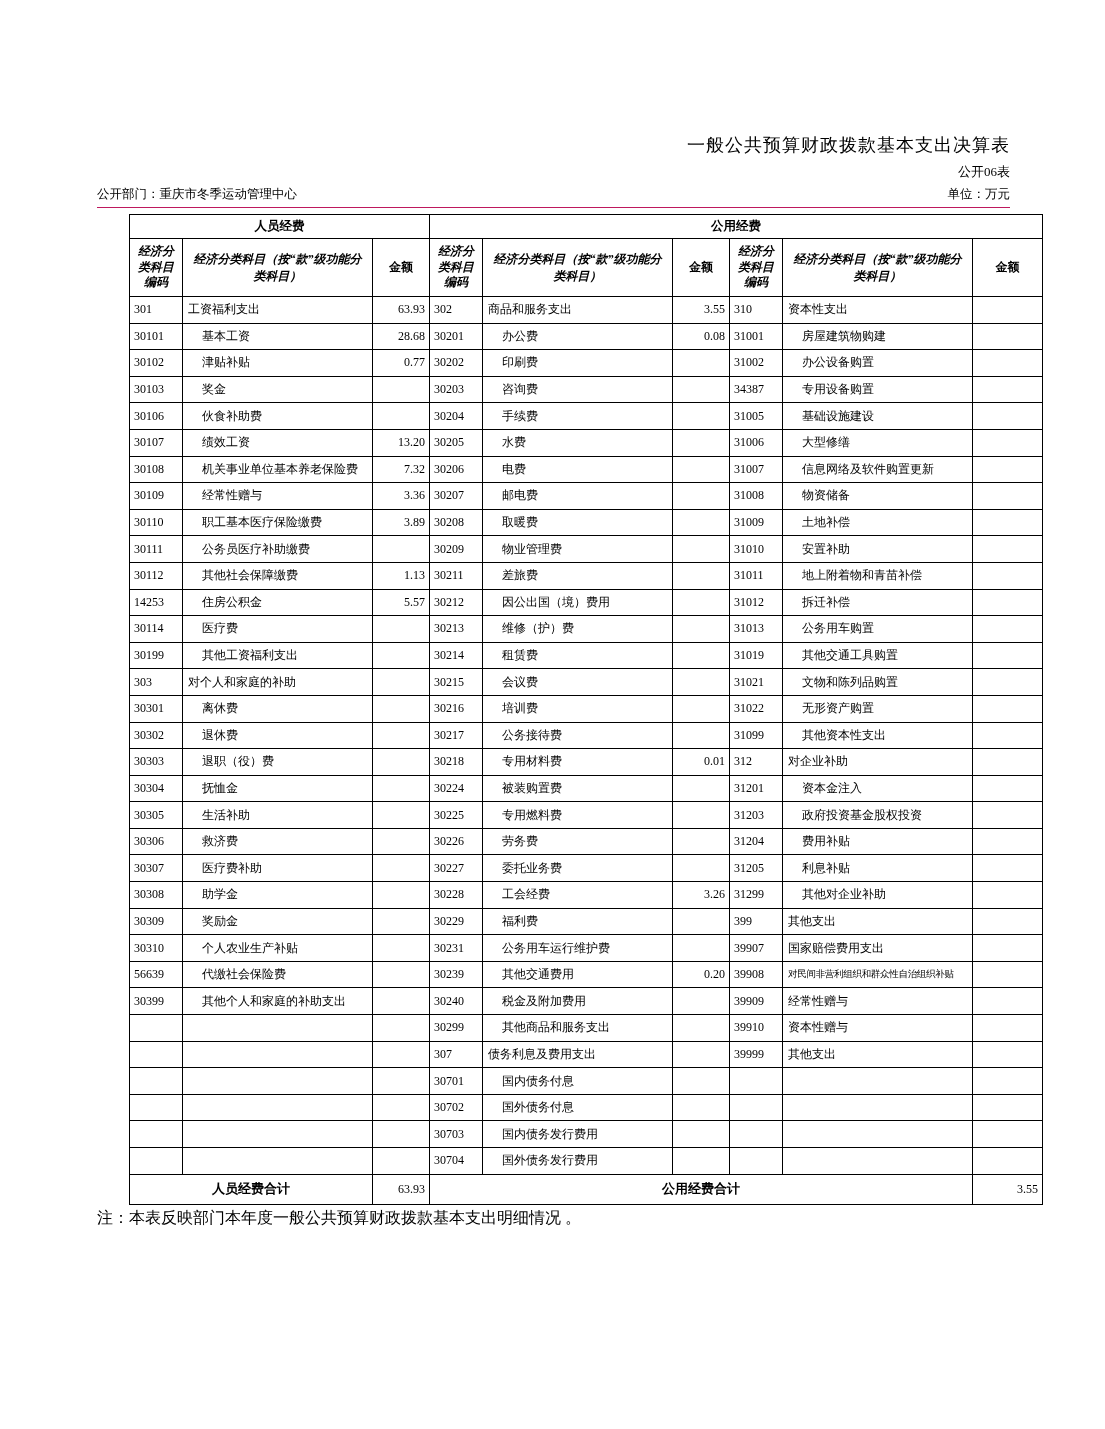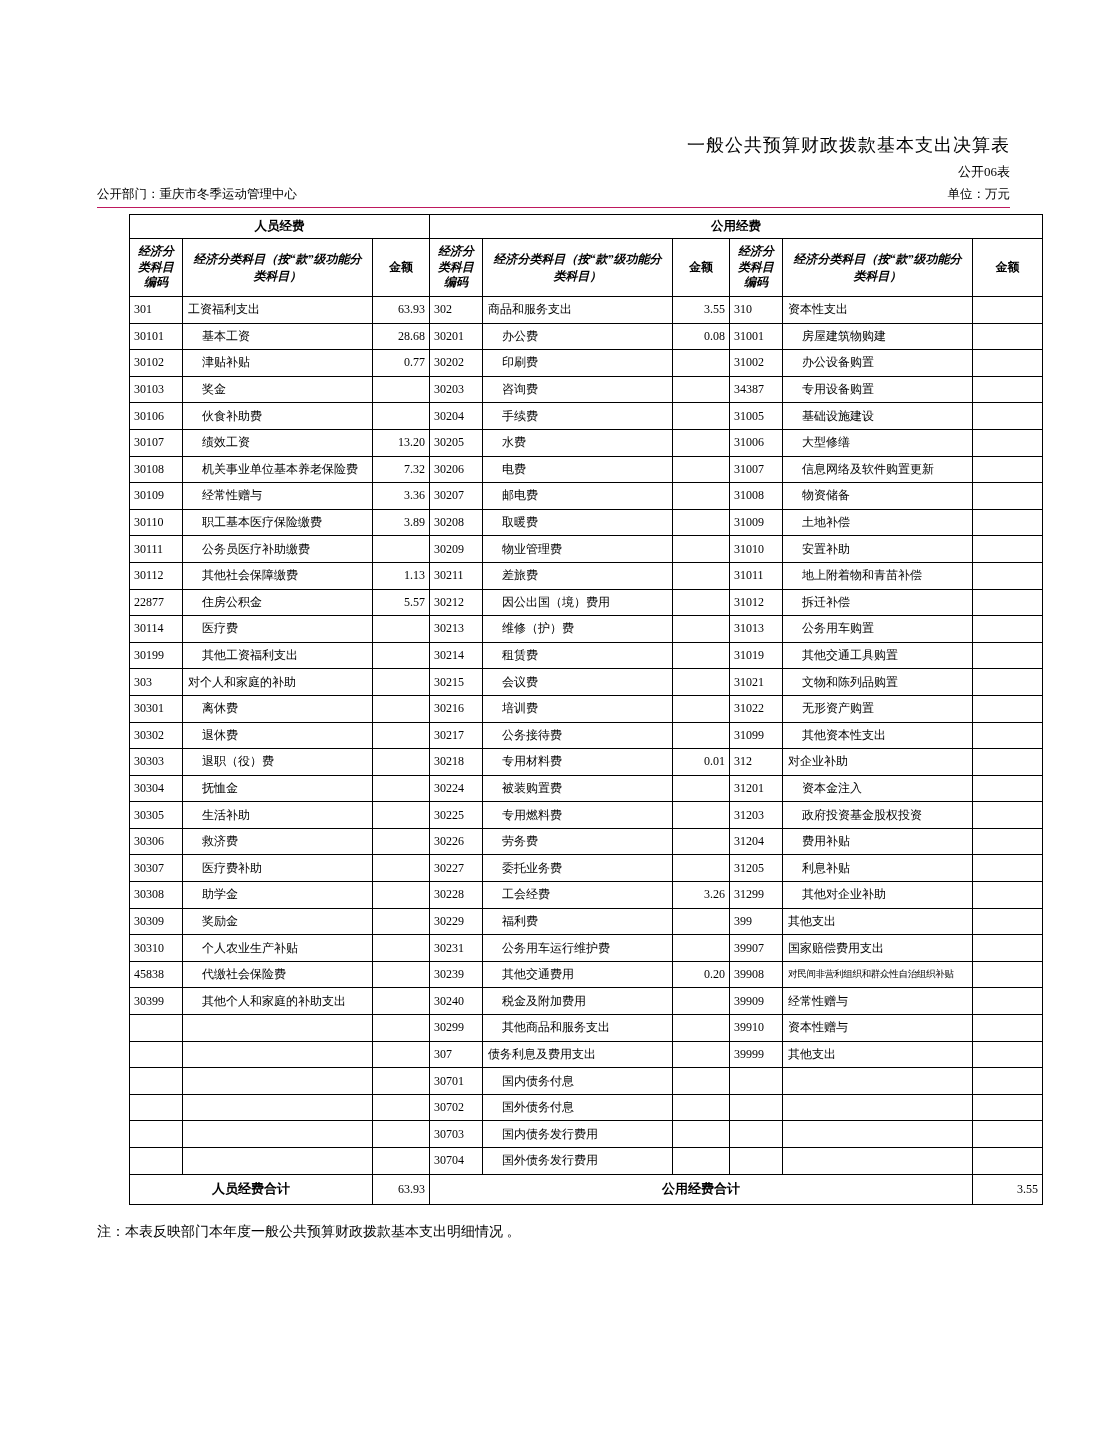--- a/index.html
+++ b/index.html
@@ -40,21 +40,21 @@
   td.code { text-align: left; padding: 0 2px 0 4px; }
   td.name { text-align: left; padding: 0 2px 0 5px; }
   td.name.indent { padding-left: 19px; }
   td.name.condensed { font-size: 9.5px; letter-spacing: -0.3px; }
   td.amount { text-align: right; padding: 0 4px 0 2px; }
 
   tfoot td { height: 27px; }
   tfoot td.total-label { font-weight: bold; text-align: center; font-size: 13px; }
   tfoot td.amount { font-size: 12px; }
 
-  .footnote { font-size: 14px; margin-top: 19px; line-height: 15px; }
+  .footnote { font-size: 16px; margin-top: 5px; line-height: 15px; }
 </style>
 </head>
 <body>
 
 <div class="sheet">
   <div class="page-title">一般公共预算财政拨款基本支出决算表</div>
   <div class="table-code">公开06表</div>
   <div class="meta-row">
     <span>公开部门：重庆市冬季运动管理中心</span>
     <span>单位：万元</span>
@@ -205,21 +205,21 @@
           <td class="name indent">其他社会保障缴费</td>
           <td class="amount">1.13</td>
           <td class="code">30211</td>
           <td class="name indent">差旅费</td>
           <td class="amount"></td>
           <td class="code">31011</td>
           <td class="name indent">地上附着物和青苗补偿</td>
           <td class="amount"></td>
         </tr>
         <tr>
-          <td class="code">22877</td>
+          <td class="code">14253</td>
           <td class="name indent">住房公积金</td>
           <td class="amount">5.57</td>
           <td class="code">30212</td>
           <td class="name indent">因公出国（境）费用</td>
           <td class="amount"></td>
           <td class="code">31012</td>
           <td class="name indent">拆迁补偿</td>
           <td class="amount"></td>
         </tr>
         <tr>
@@ -359,21 +359,21 @@
           <td class="name indent">个人农业生产补贴</td>
           <td class="amount"></td>
           <td class="code">30231</td>
           <td class="name indent">公务用车运行维护费</td>
           <td class="amount"></td>
           <td class="code">39907</td>
           <td class="name">国家赔偿费用支出</td>
           <td class="amount"></td>
         </tr>
         <tr>
-          <td class="code">45838</td>
+          <td class="code">56639</td>
           <td class="name indent">代缴社会保险费</td>
           <td class="amount"></td>
           <td class="code">30239</td>
           <td class="name indent">其他交通费用</td>
           <td class="amount">0.20</td>
           <td class="code">39908</td>
           <td class="name condensed">对民间非营利组织和群众性自治组织补贴</td>
           <td class="amount"></td>
         </tr>
         <tr>

